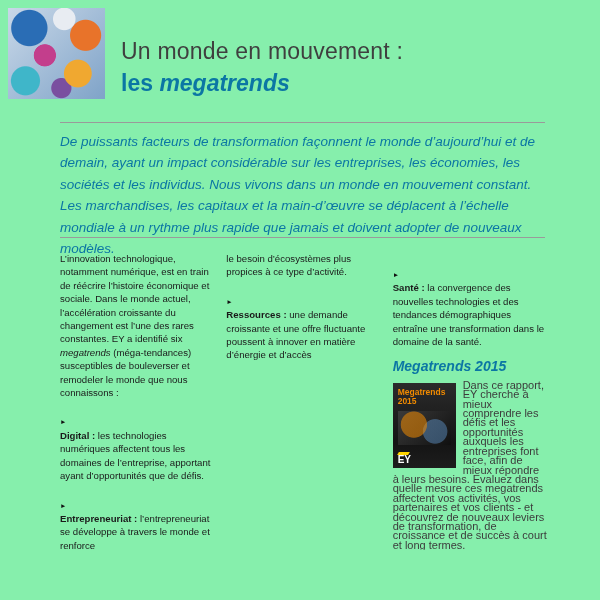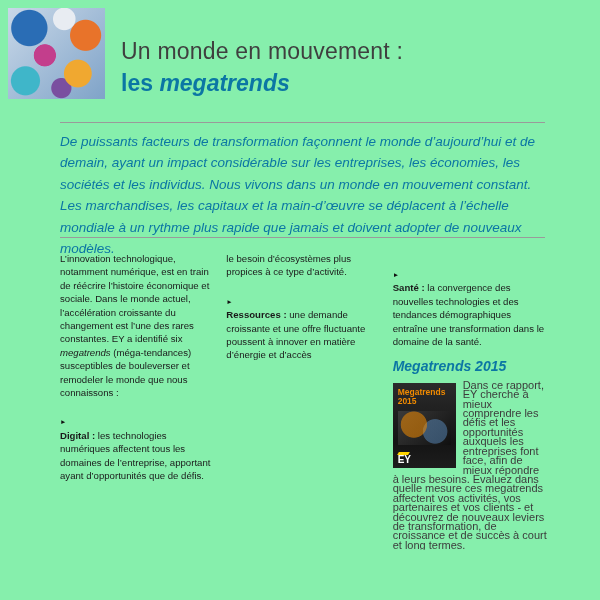--- a/index.html
+++ b/index.html
@@ -156,20 +156,24 @@
   <div class="rule rule-2"></div>
 
   <div class="columns">
 
     <div class="col">
       <div class="lead"><span>L’innovation technologique, notamment numérique, est en train de réécrire l’histoire économique et sociale. Dans le monde actuel, l’accélération croissante du changement est l’une des rares constantes. EY a identifié six </span><span class="ital">megatrends</span><span> (méga-tendances) susceptibles de bouleverser et remodeler le monde que nous connaissons :</span></div>
       <div class="bullet">
         <span class="arrow">►</span>
         <span class="btxt"><span class="blabel">Digital :</span><span> les technologies numériques affectent tous les domaines de l’entreprise, apportant ayant d’opportunités que de défis.</span></span>
       </div>
+      <div class="bullet">
+        <span class="arrow">►</span>
+        <span class="btxt"><span class="blabel">Entrepreneuriat :</span><span> l’entrepreneuriat se développe à travers le monde et renforce</span></span>
+      </div>
     </div>
 
     <div class="col">
       <div class="cont">le besoin d’écosystèmes plus propices à ce type d’activité.</div>
       <div class="bullet">
         <span class="arrow">►</span>
         <span class="btxt"><span class="blabel">Ressources :</span><span> une demande croissante et une offre fluctuante poussent à innover en matière d’énergie et d’accès</span></span>
       </div>
     </div>
 

